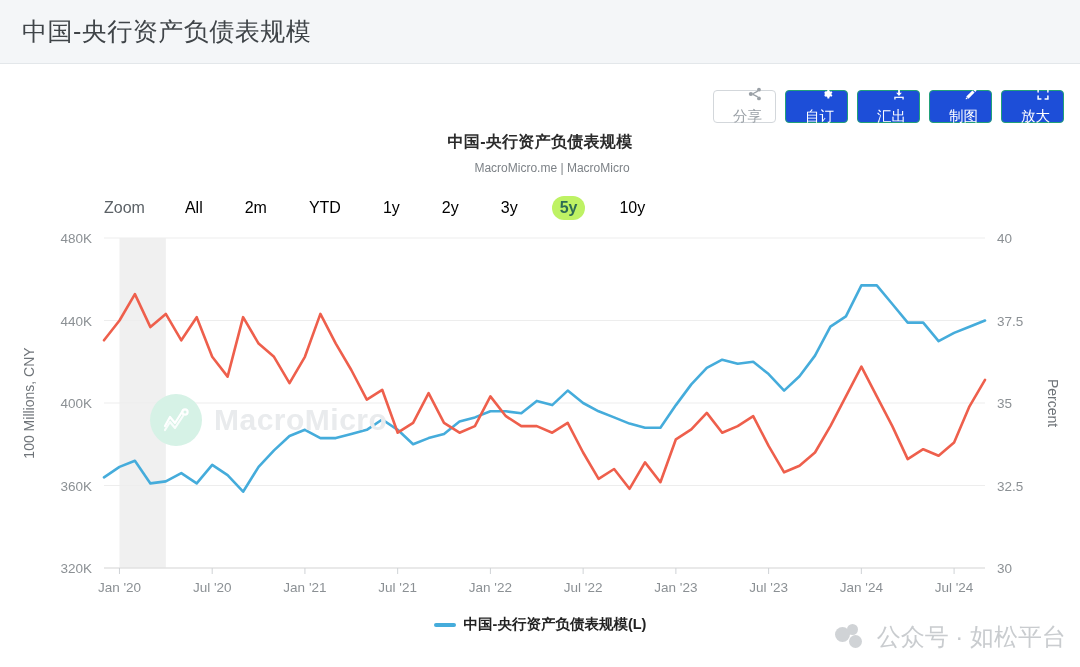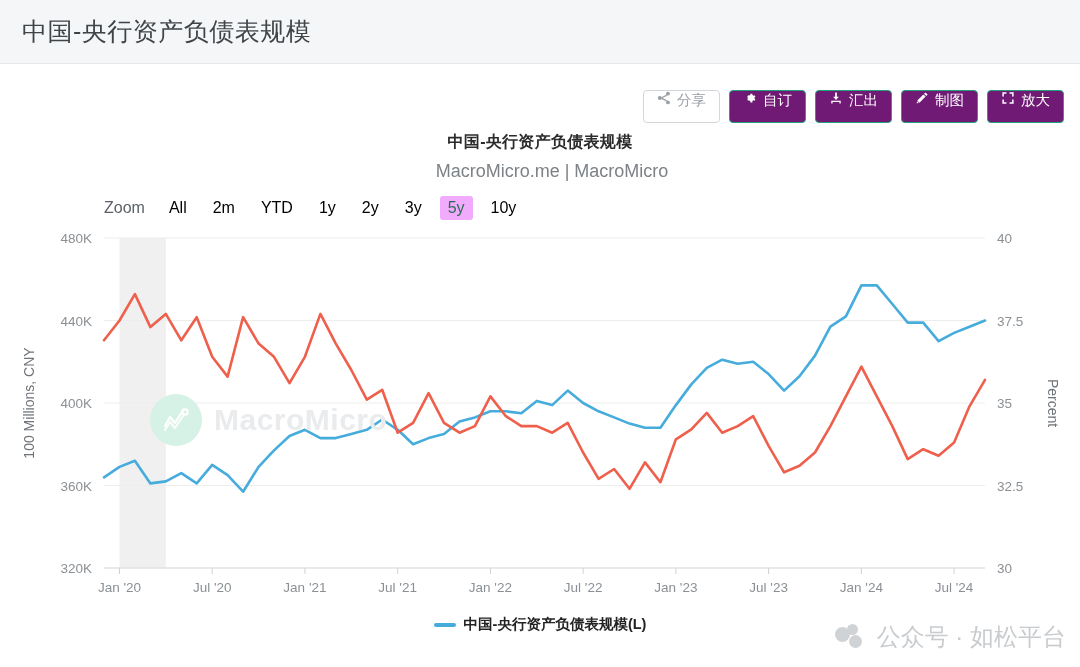--- a/index.html
+++ b/index.html
@@ -24,54 +24,54 @@
     font-size:25px; font-weight:400; color:#3f4448; letter-spacing:.5px;
   }
 
   
   #toolbar{
     position:absolute; top:90px; right:16px;
     display:flex; gap:9px; align-items:center;
   }
   .tb-btn{
     height:33px; min-width:63px; padding:0 13px;
-    display:inline-flex; align-items:flex-start; justify-content:center; gap:6px;
+    display:inline-flex; align-items:flex-end; justify-content:center; gap:6px;
     border-radius:4px; font-size:14.5px; font-weight:400;
-    cursor:pointer; user-select:none; white-space:nowrap;
-  }
-  .tb-btn.primary{ background:#701a75; color:#ffffff; border:1px solid #21a179; }
+    cursor:pointer; user-select:none; white-space:nowrap;flex-direction:column;
+  }
+  .tb-btn.primary{ background:#1d4ed8; color:#ffffff; border:1px solid #21a179; }
   .tb-btn.ghost{ background:#ffffff; color:#9aa0a6; border:1px solid #d3d7db; }
   .tb-ico{ display:inline-flex; align-items:center; }
   .tb-ico svg{ display:block; }
 
   
   #chart-card{
     position:absolute; top:128px; left:0; width:1080px; height:539px;
     background:#ffffff;
   }
   #chart-title{
     text-align:center; font-size:16px; font-weight:bold; color:#2b2b2b;
     margin-top:4px; letter-spacing:.3px;
   }
   #chart-subtitle{
-    text-align:center; font-size:18px; color:#7d8287; margin-top:8px;padding-left:24px;
+    text-align:center; font-size:12px; color:#7d8287; margin-top:8px;padding-left:24px;
   }
 
   
   #range-row{
     position:absolute; top:68px; left:104px;
-    display:flex; align-items:center; gap:0;
+    display:flex; align-items:center; gap:16px;
     font-size:16px; color:#5b6166;
   }
   #range-row .zoom-label{ margin-right:16px; color:#5b6166; }
   .range-btn{
     padding:3px 8px; margin-right:10px; border-radius:3px;
     cursor:pointer; color:#000000; background:transparent;
   }
-  .range-btn.active{ background:#f0abfc; color:#2d6b54; font-weight:normal; }
+  .range-btn.active{ background:#bef264; color:#2d6b54; font-weight:bold;border-radius:12px; }
 
   
   #plot-wrap{ position:absolute; top:100px; left:0; width:1080px; height:370px; }
 
   
   #legend{
     position:absolute; top:487px; left:0; width:1080px;
     display:flex; justify-content:center; align-items:center; gap:36px;
     font-size:14.5px; font-weight:bold; color:#222;
   }

